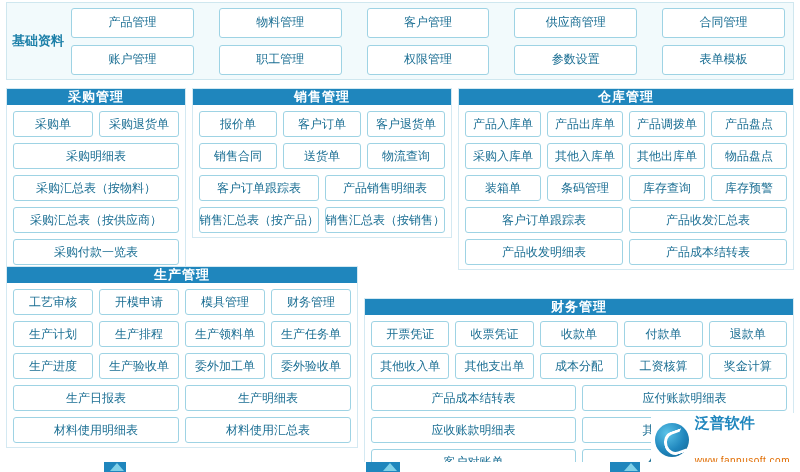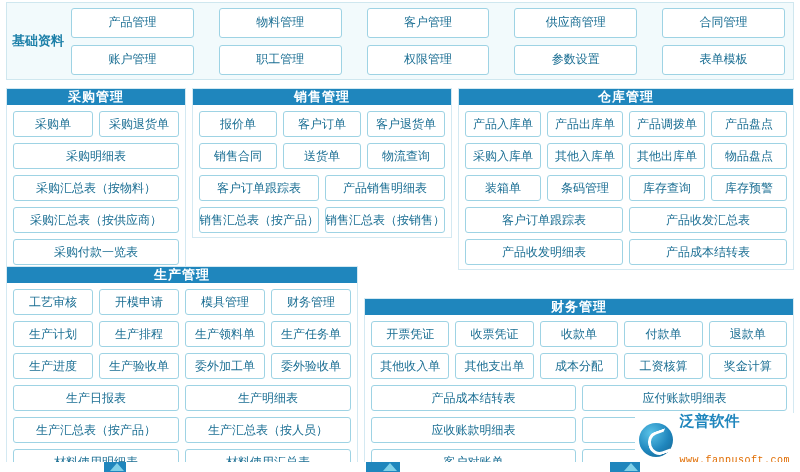--- a/index.html
+++ b/index.html
@@ -98,21 +98,20 @@
 
   
   .logo {
     position: absolute;
     right: 6px; bottom: 4px;
     display: flex;
     align-items: center;
     gap: 6px;
     background: #ffffff;
     padding: 2px 4px;
-    font-family: Liberation Mono, monospace;
   }
   .logo-mark {
     width: 34px; height: 34px;
     border-radius: 50%;
     background: radial-gradient(circle at 35% 30%, #5bc3e8 0%, #1f86bd 55%, #15628d 100%);
     position: relative;
     flex: 0 0 34px;
   }
   .logo-mark::after {
     content: "";
@@ -277,24 +276,20 @@
         <div class="pill">生产进度</div>
         <div class="pill">生产验收单</div>
         <div class="pill">委外加工单</div>
         <div class="pill">委外验收单</div>
       </div>
       <div class="row">
         <div class="pill w2">生产日报表</div>
         <div class="pill w2">生产明细表</div>
       </div>
       <div class="row">
-        <div class="pill w2">生产汇总表（按产品）</div>
-        <div class="pill w2">生产汇总表（按人员）</div>
-      </div>
-      <div class="row">
         <div class="pill w2">材料使用明细表</div>
         <div class="pill w2">材料使用汇总表</div>
       </div>
     </div>
   </div>
 
   <div class="panel" id="panel-fin">
     <div class="panel-head">财务管理</div>
     <div class="panel-body">
       <div class="row">

